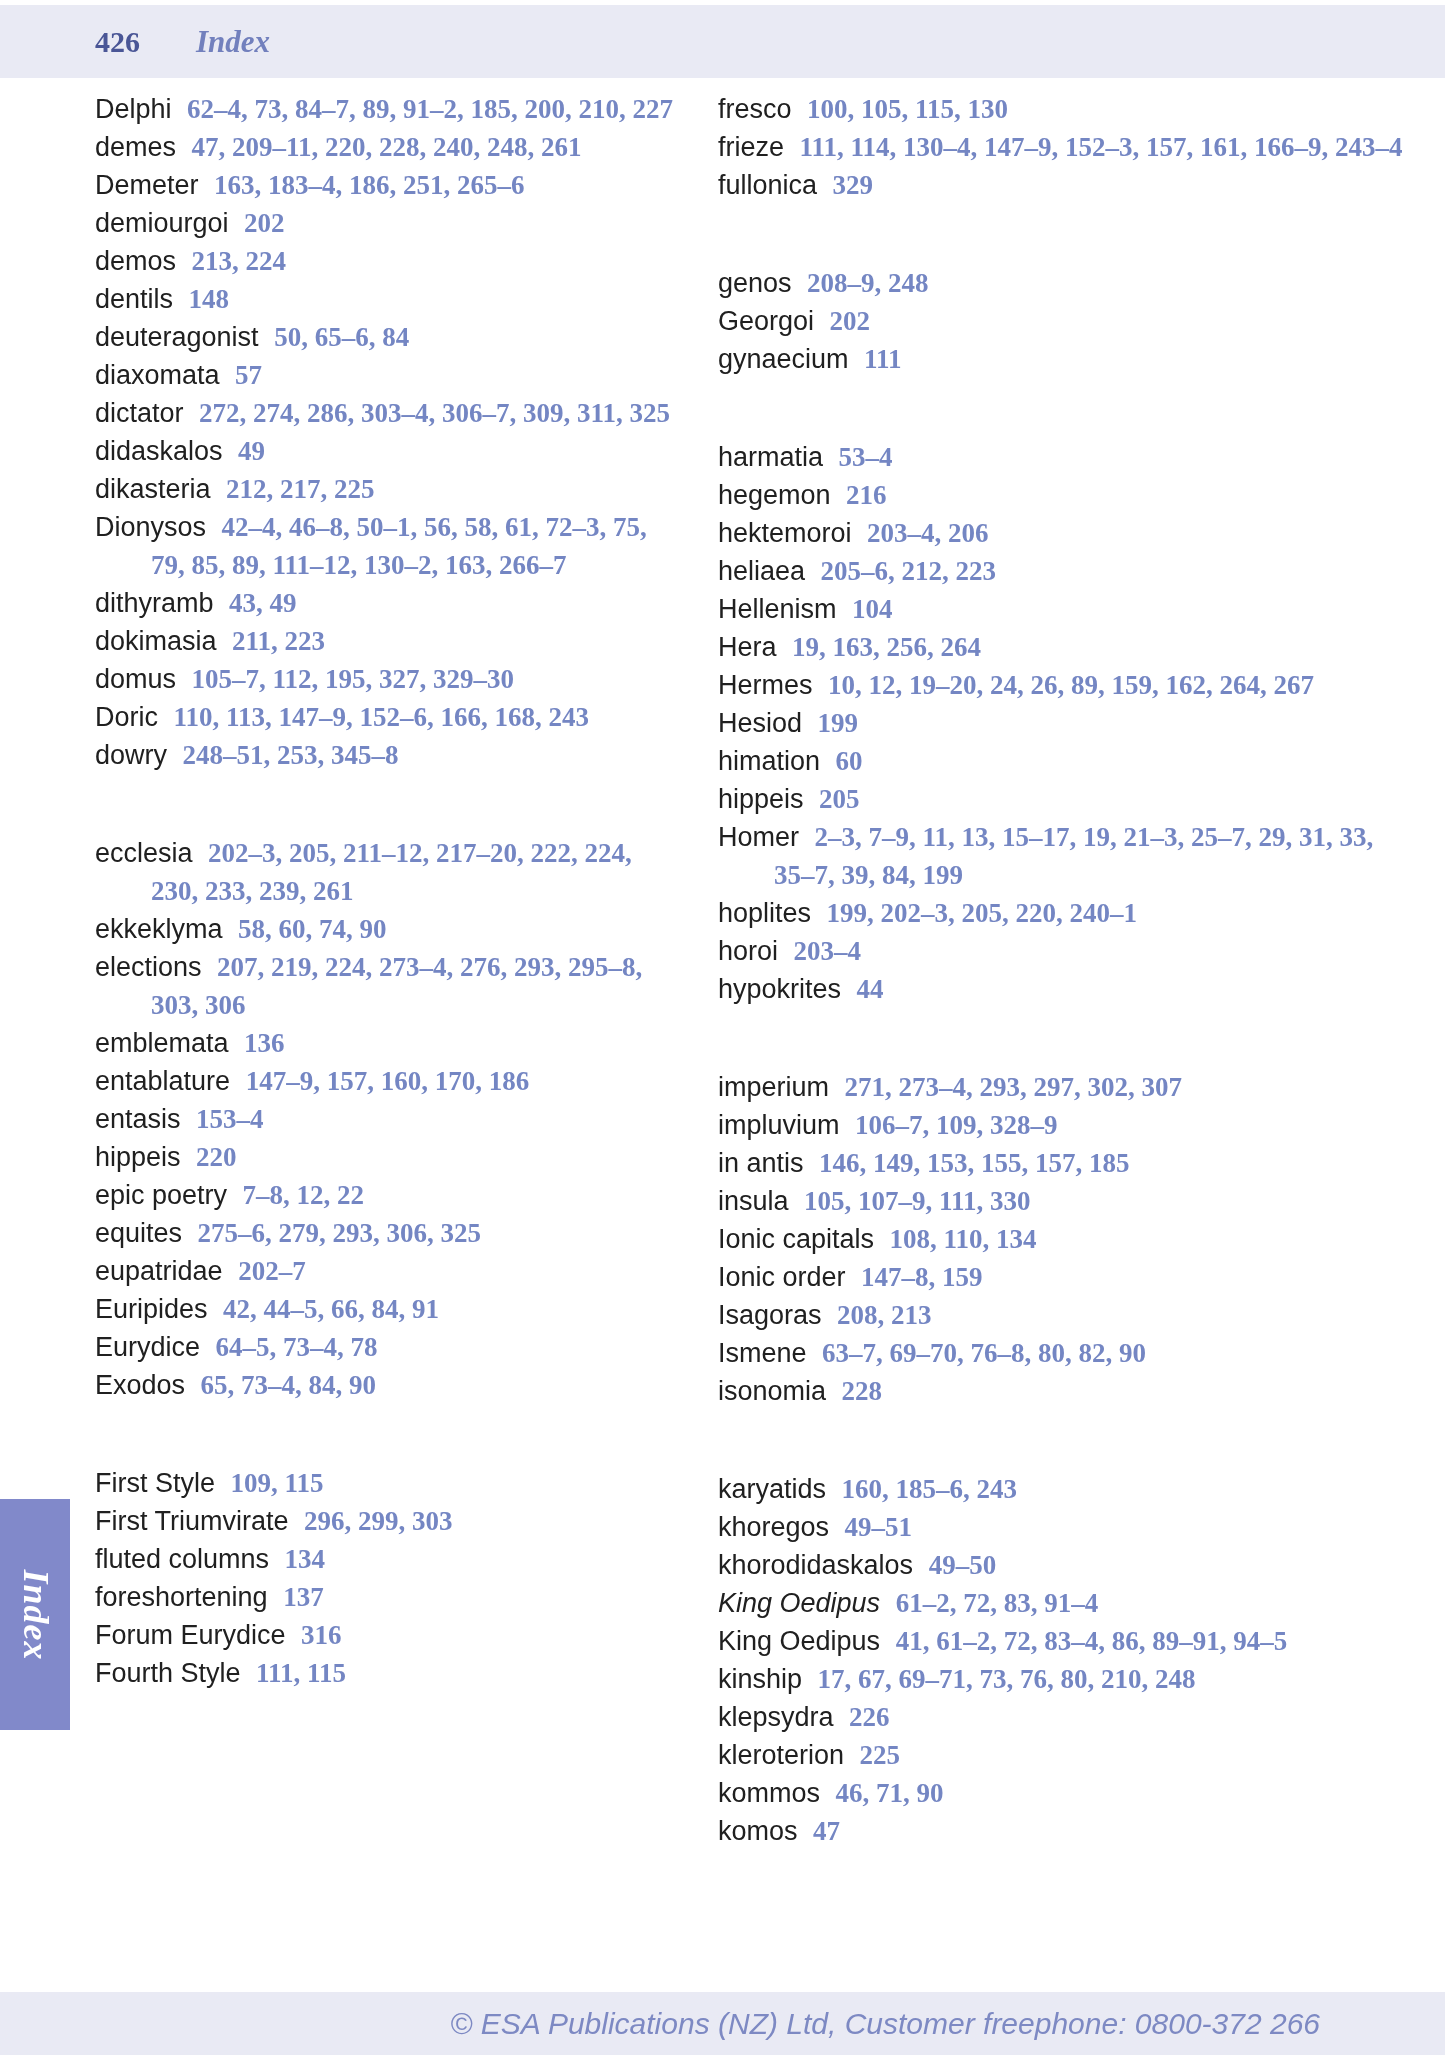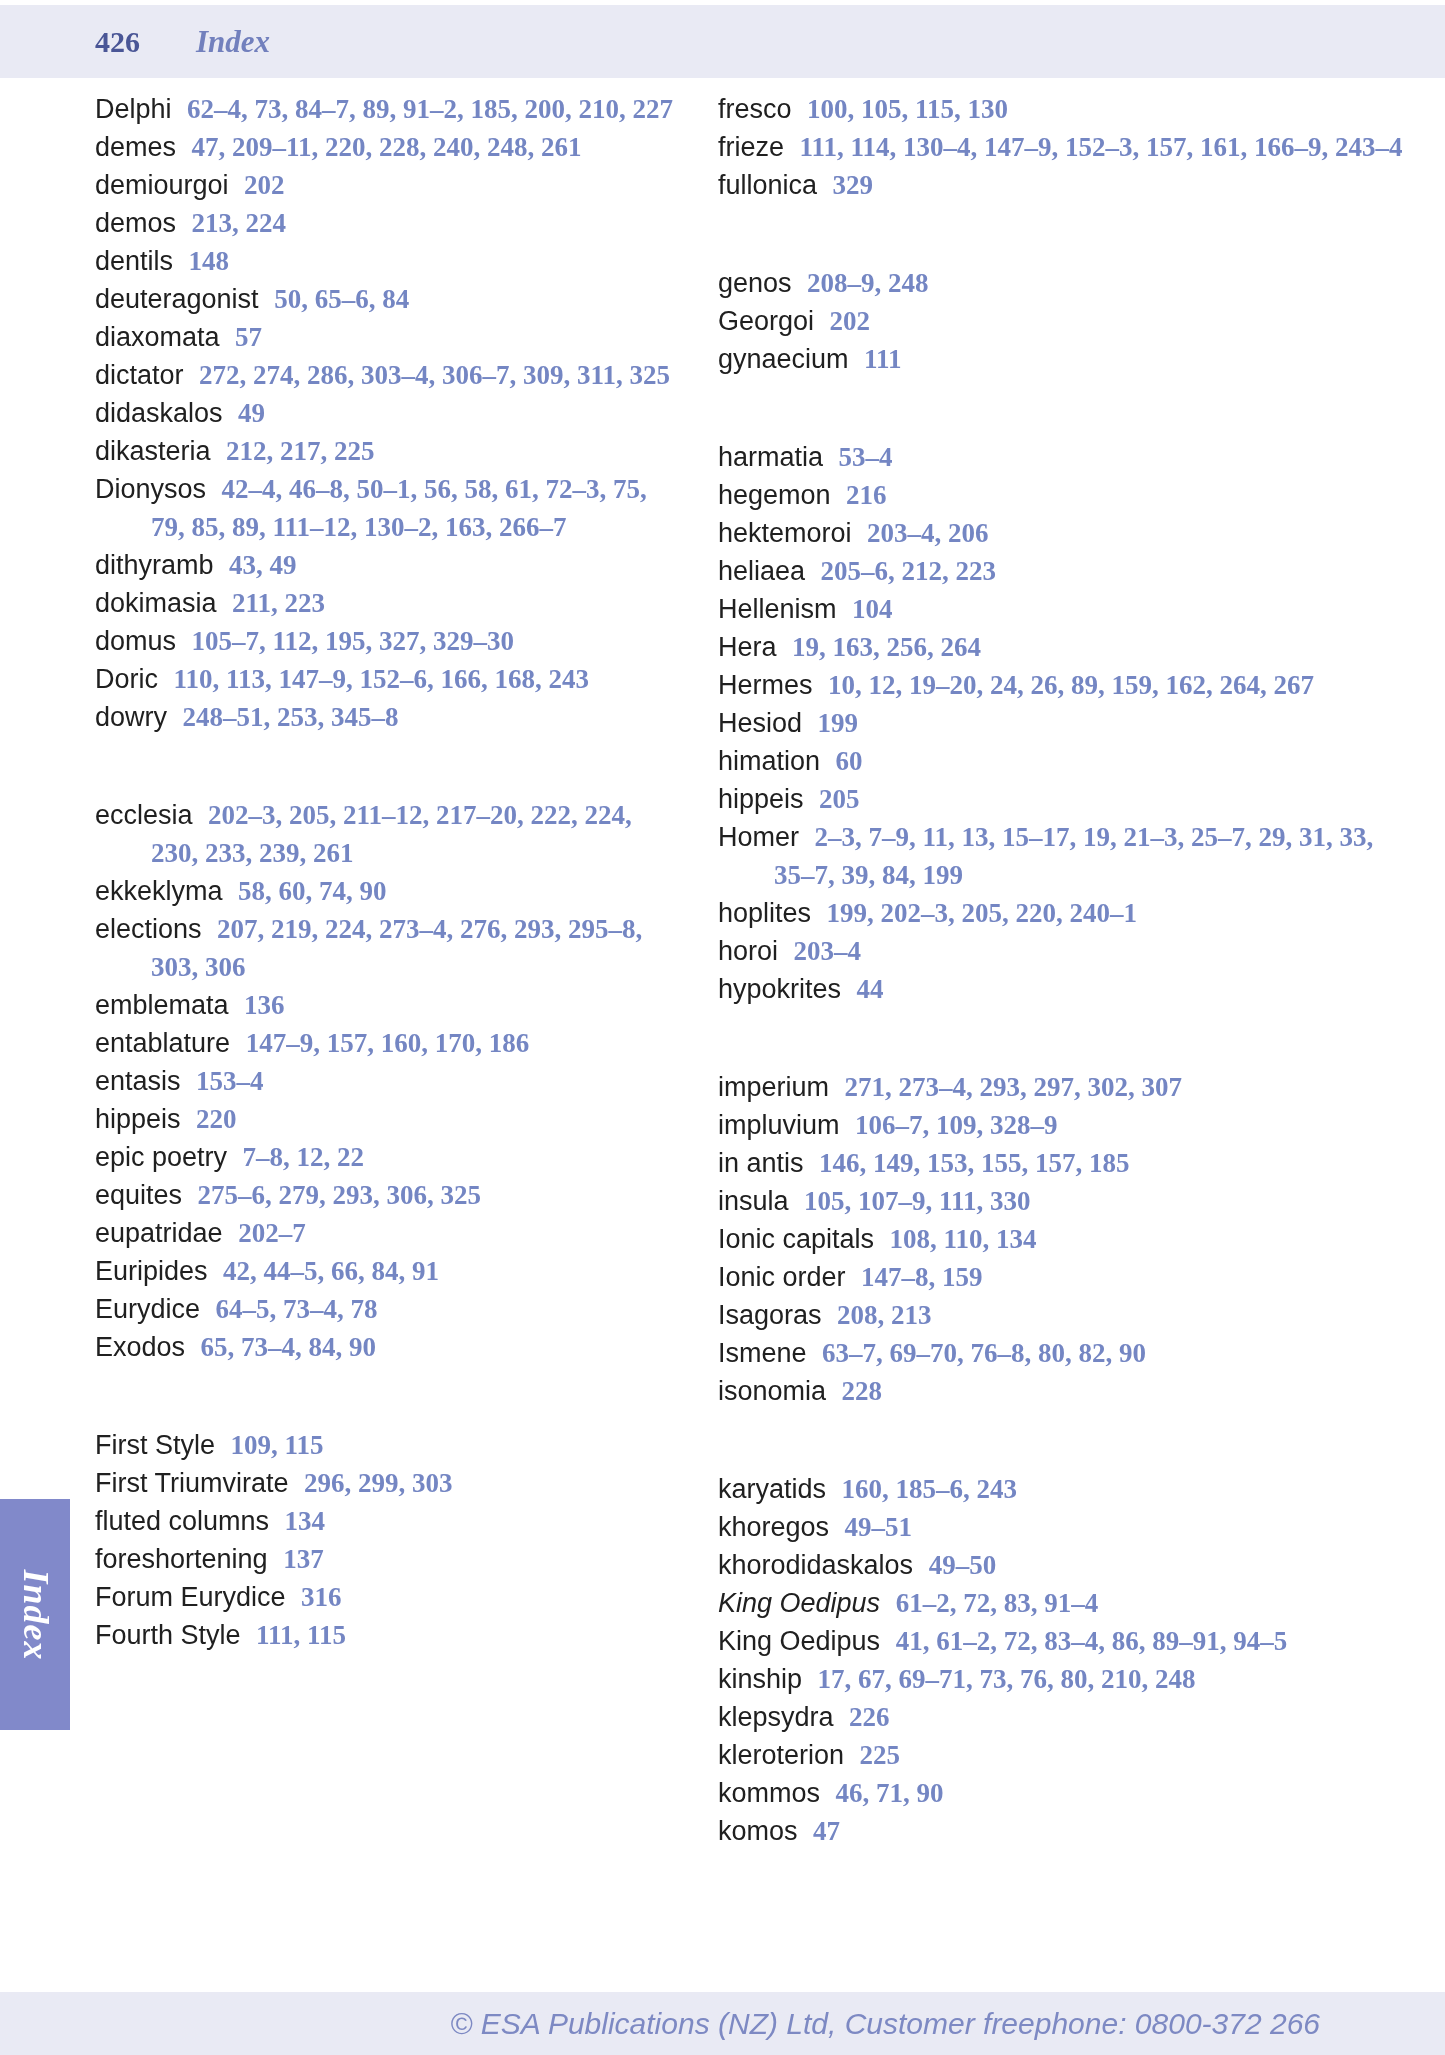--- a/index.html
+++ b/index.html
@@ -73,20 +73,21 @@
 <div class="header-bar">
   <span class="page-number">426</span>
   <span class="header-title">Index</span>
 </div>
 
 <div class="content">
   <div class="col-left" id="col-left">
       <div class="group">
         <div class="entry"><span class="term">Delphi</span> <span class="pages">62–4, 73, 84–7, 89, 91–2, 185, 200, 210, 227</span></div>
         <div class="entry"><span class="term">demes</span> <span class="pages">47, 209–11, 220, 228, 240, 248, 261</span></div>
+        <div class="entry"><span class="term">Demeter</span> <span class="pages">163, 183–4, 186, 251, 265–6</span></div>
         <div class="entry"><span class="term">demiourgoi</span> <span class="pages">202</span></div>
         <div class="entry"><span class="term">demos</span> <span class="pages">213, 224</span></div>
         <div class="entry"><span class="term">dentils</span> <span class="pages">148</span></div>
         <div class="entry"><span class="term">deuteragonist</span> <span class="pages">50, 65–6, 84</span></div>
         <div class="entry"><span class="term">diaxomata</span> <span class="pages">57</span></div>
         <div class="entry"><span class="term">dictator</span> <span class="pages">272, 274, 286, 303–4, 306–7, 309, 311, 325</span></div>
         <div class="entry"><span class="term">didaskalos</span> <span class="pages">49</span></div>
         <div class="entry"><span class="term">dikasteria</span> <span class="pages">212, 217, 225</span></div>
         <div class="entry"><span class="term">Dionysos</span> <span class="pages">42–4, 46–8, 50–1, 56, 58, 61, 72–3, 75, 79, 85, 89, 111–12, 130–2, 163, 266–7</span></div>
         <div class="entry"><span class="term">dithyramb</span> <span class="pages">43, 49</span></div>

